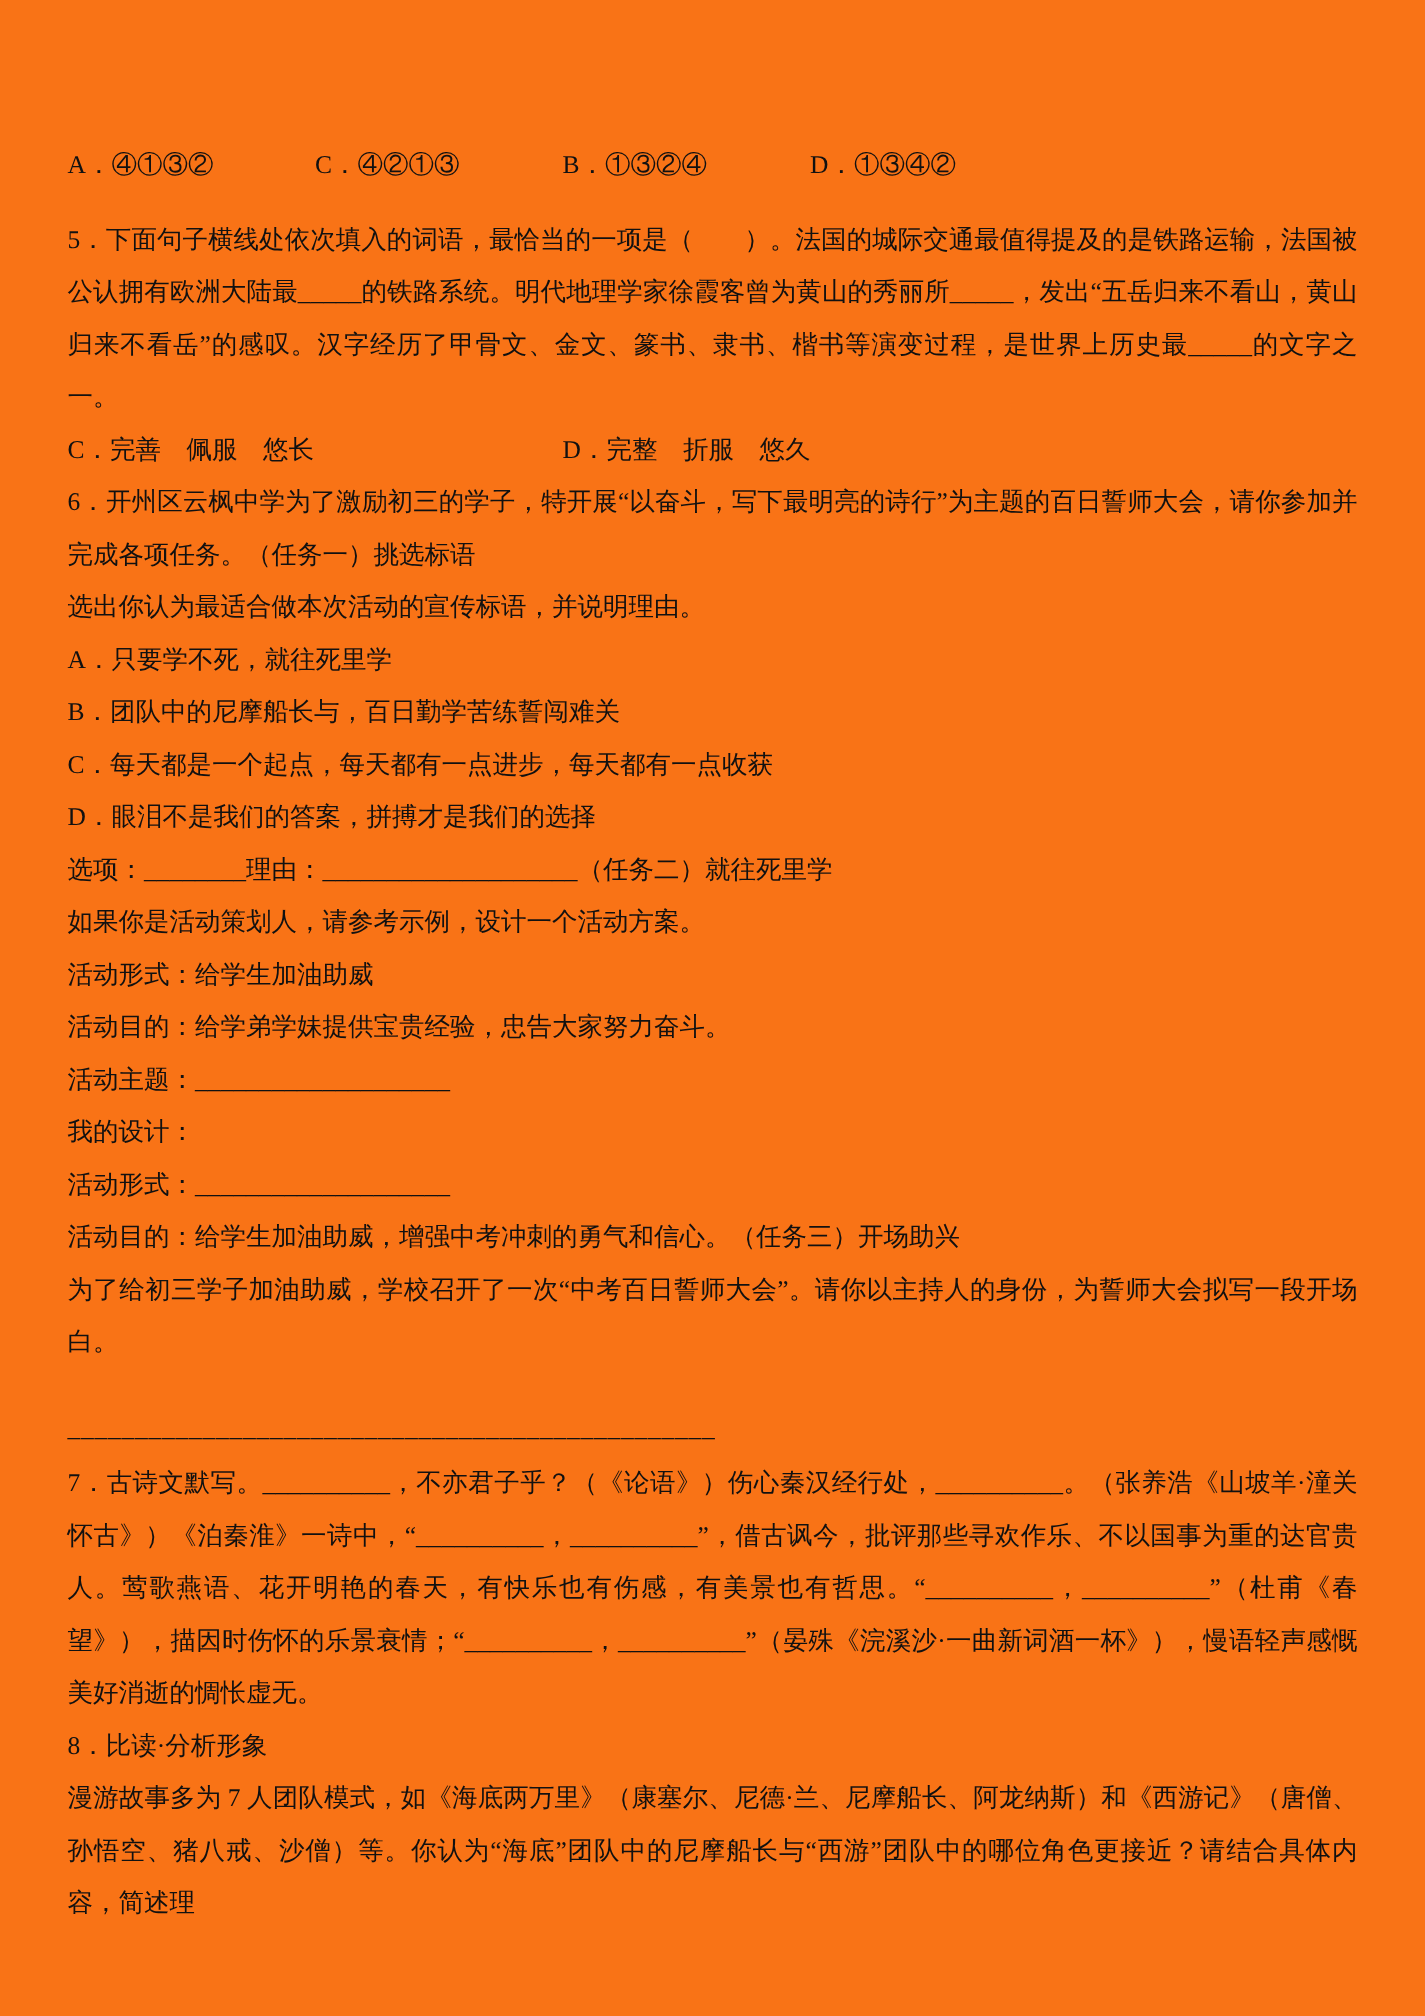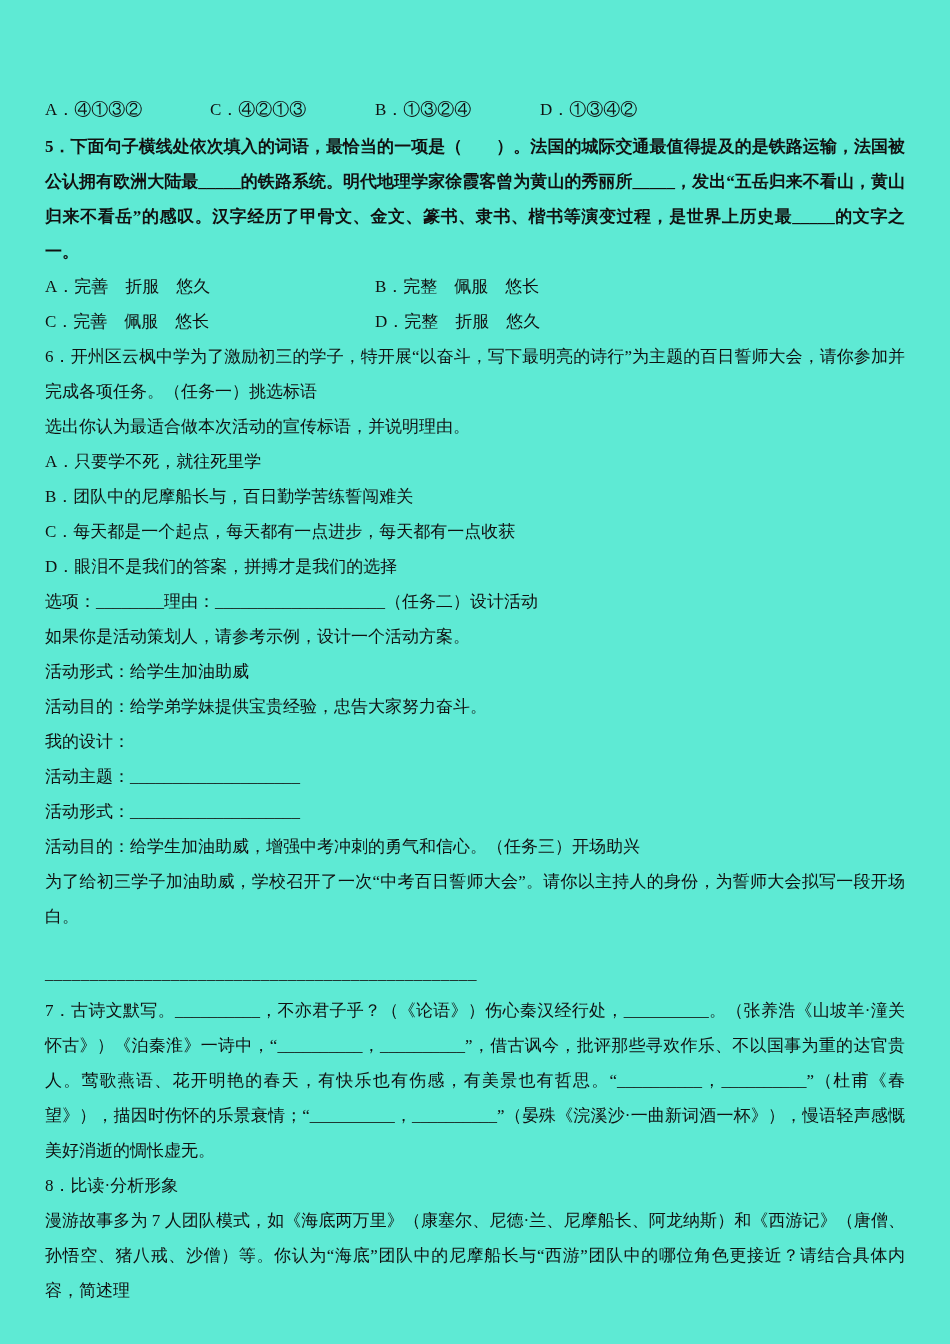--- a/index.html
+++ b/index.html
@@ -1,20 +1,20 @@
 <!DOCTYPE html>
 <html><head>
 <meta charset="utf-8">
 <style>
   * { margin: 0; padding: 0; box-sizing: border-box; }
   html, body { background: #ffffff; }
   .page {
     width: 950px;
     height: 1344px;
-    background: #5eead4;
+    background: #f97316;
     position: relative;
     overflow: hidden;
     font-family: "Liberation Serif", "DejaVu Serif", serif;
     color: #111111;
   }
   .content {
     position: absolute;
     left: 45px;
     top: 92px;
     width: 860px;
@@ -27,54 +27,50 @@
     text-justify: inter-ideograph;
   }
   .block.spread { display: flex; }
   .spread-item { width: 165px; white-space: nowrap; }
   .block.two-col { display: flex; }
   .col-left { width: 330px; white-space: nowrap; }
   .col-right { white-space: nowrap; }
   
   [data-name="writing-blank-line"] { margin-top: 22px; letter-spacing: 0.5px; }
   [data-name="question-7"] { margin-top: 2px; }
-  [data-name="question-5"] { margin-top: 2px; font-weight: bold; }
+  [data-name="question-5"] { margin-top: 15px; }
 </style>
 </head>
 <body>
 
 <div class="page" data-name="exam-page">
   <div class="content" id="doc" data-name="document-body">
       <div class="block spread" data-name="question-4-options">
         <span class="spread-item" data-name="question-4-options-item-0">A．④①③②</span>
         <span class="spread-item" data-name="question-4-options-item-2">C．④②①③</span>
         <span class="spread-item" data-name="question-4-options-item-1">B．①③②④</span>
         <span class="spread-item" data-name="question-4-options-item-3">D．①③④②</span>
       </div>
       <div class="block para" data-name="question-5">5．下面句子横线处依次填入的词语，最恰当的一项是（　　）。法国的城际交通最值得提及的是铁路运输，法国被公认拥有欧洲大陆最_____的铁路系统。明代地理学家徐霞客曾为黄山的秀丽所_____，发出“五岳归来不看山，黄山归来不看岳”的感叹。汉字经历了甲骨文、金文、篆书、隶书、楷书等演变过程，是世界上历史最_____的文字之一。</div>
-      <div class="block two-col" data-name="question-5-options-ab">
-        <span class="col-left" data-name="question-5-options-ab-left">A．完善　折服　悠久</span>
-        <span class="col-right" data-name="question-5-options-ab-right">B．完整　佩服　悠长</span>
-      </div>
       <div class="block two-col" data-name="question-5-options-cd">
         <span class="col-left" data-name="question-5-options-cd-left">C．完善　佩服　悠长</span>
         <span class="col-right" data-name="question-5-options-cd-right">D．完整　折服　悠久</span>
       </div>
       <div class="block para" data-name="question-6">6．开州区云枫中学为了激励初三的学子，特开展“以奋斗，写下最明亮的诗行”为主题的百日誓师大会，请你参加并完成各项任务。（任务一）挑选标语</div>
       <div class="block line" data-name="task-1-instruction">选出你认为最适合做本次活动的宣传标语，并说明理由。</div>
       <div class="block line" data-name="slogan-option-a">A．只要学不死，就往死里学</div>
       <div class="block line" data-name="slogan-option-b">B．团队中的尼摩船长与，百日勤学苦练誓闯难关</div>
       <div class="block line" data-name="slogan-option-c">C．每天都是一个起点，每天都有一点进步，每天都有一点收获</div>
       <div class="block line" data-name="slogan-option-d">D．眼泪不是我们的答案，拼搏才是我们的选择</div>
-      <div class="block line" data-name="answer-blanks">选项：________理由：____________________（任务二）设计活动</div>
+      <div class="block line" data-name="answer-blanks">选项：________理由：____________________（任务二）就往死里学</div>
       <div class="block line" data-name="task-2-instruction">如果你是活动策划人，请参考示例，设计一个活动方案。</div>
       <div class="block line" data-name="example-format">活动形式：给学生加油助威</div>
       <div class="block line" data-name="example-purpose">活动目的：给学弟学妹提供宝贵经验，忠告大家努力奋斗。</div>
+      <div class="block line" data-name="design-theme-blank">活动主题：____________________</div>
       <div class="block line" data-name="my-design-label">我的设计：</div>
-      <div class="block line" data-name="design-theme-blank">活动主题：____________________</div>
       <div class="block line" data-name="design-format-blank">活动形式：____________________</div>
       <div class="block line" data-name="design-purpose">活动目的：给学生加油助威，增强中考冲刺的勇气和信心。（任务三）开场助兴</div>
       <div class="block para" data-name="task-3-instruction">为了给初三学子加油助威，学校召开了一次“中考百日誓师大会”。请你以主持人的身份，为誓师大会拟写一段开场白。</div>
       <div class="block line" data-name="writing-blank-line">________________________________________________</div>
       <div class="block para" data-name="question-7">7．古诗文默写。__________，不亦君子乎？（《论语》）伤心秦汉经行处，__________。（张养浩《山坡羊·潼关怀古》）《泊秦淮》一诗中，“__________，__________”，借古讽今，批评那些寻欢作乐、不以国事为重的达官贵人。莺歌燕语、花开明艳的春天，有快乐也有伤感，有美景也有哲思。“__________，__________”（杜甫《春望》），描因时伤怀的乐景衰情；“__________，__________”（晏殊《浣溪沙·一曲新词酒一杯》），慢语轻声感慨美好消逝的惆怅虚无。</div>
       <div class="block line" data-name="question-8-title">8．比读·分析形象</div>
       <div class="block para" data-name="question-8">漫游故事多为 7 人团队模式，如《海底两万里》（康塞尔、尼德·兰、尼摩船长、阿龙纳斯）和《西游记》（唐僧、孙悟空、猪八戒、沙僧）等。你认为“海底”团队中的尼摩船长与“西游”团队中的哪位角色更接近？请结合具体内容，简述理</div>
     </div>
 </div>
 

